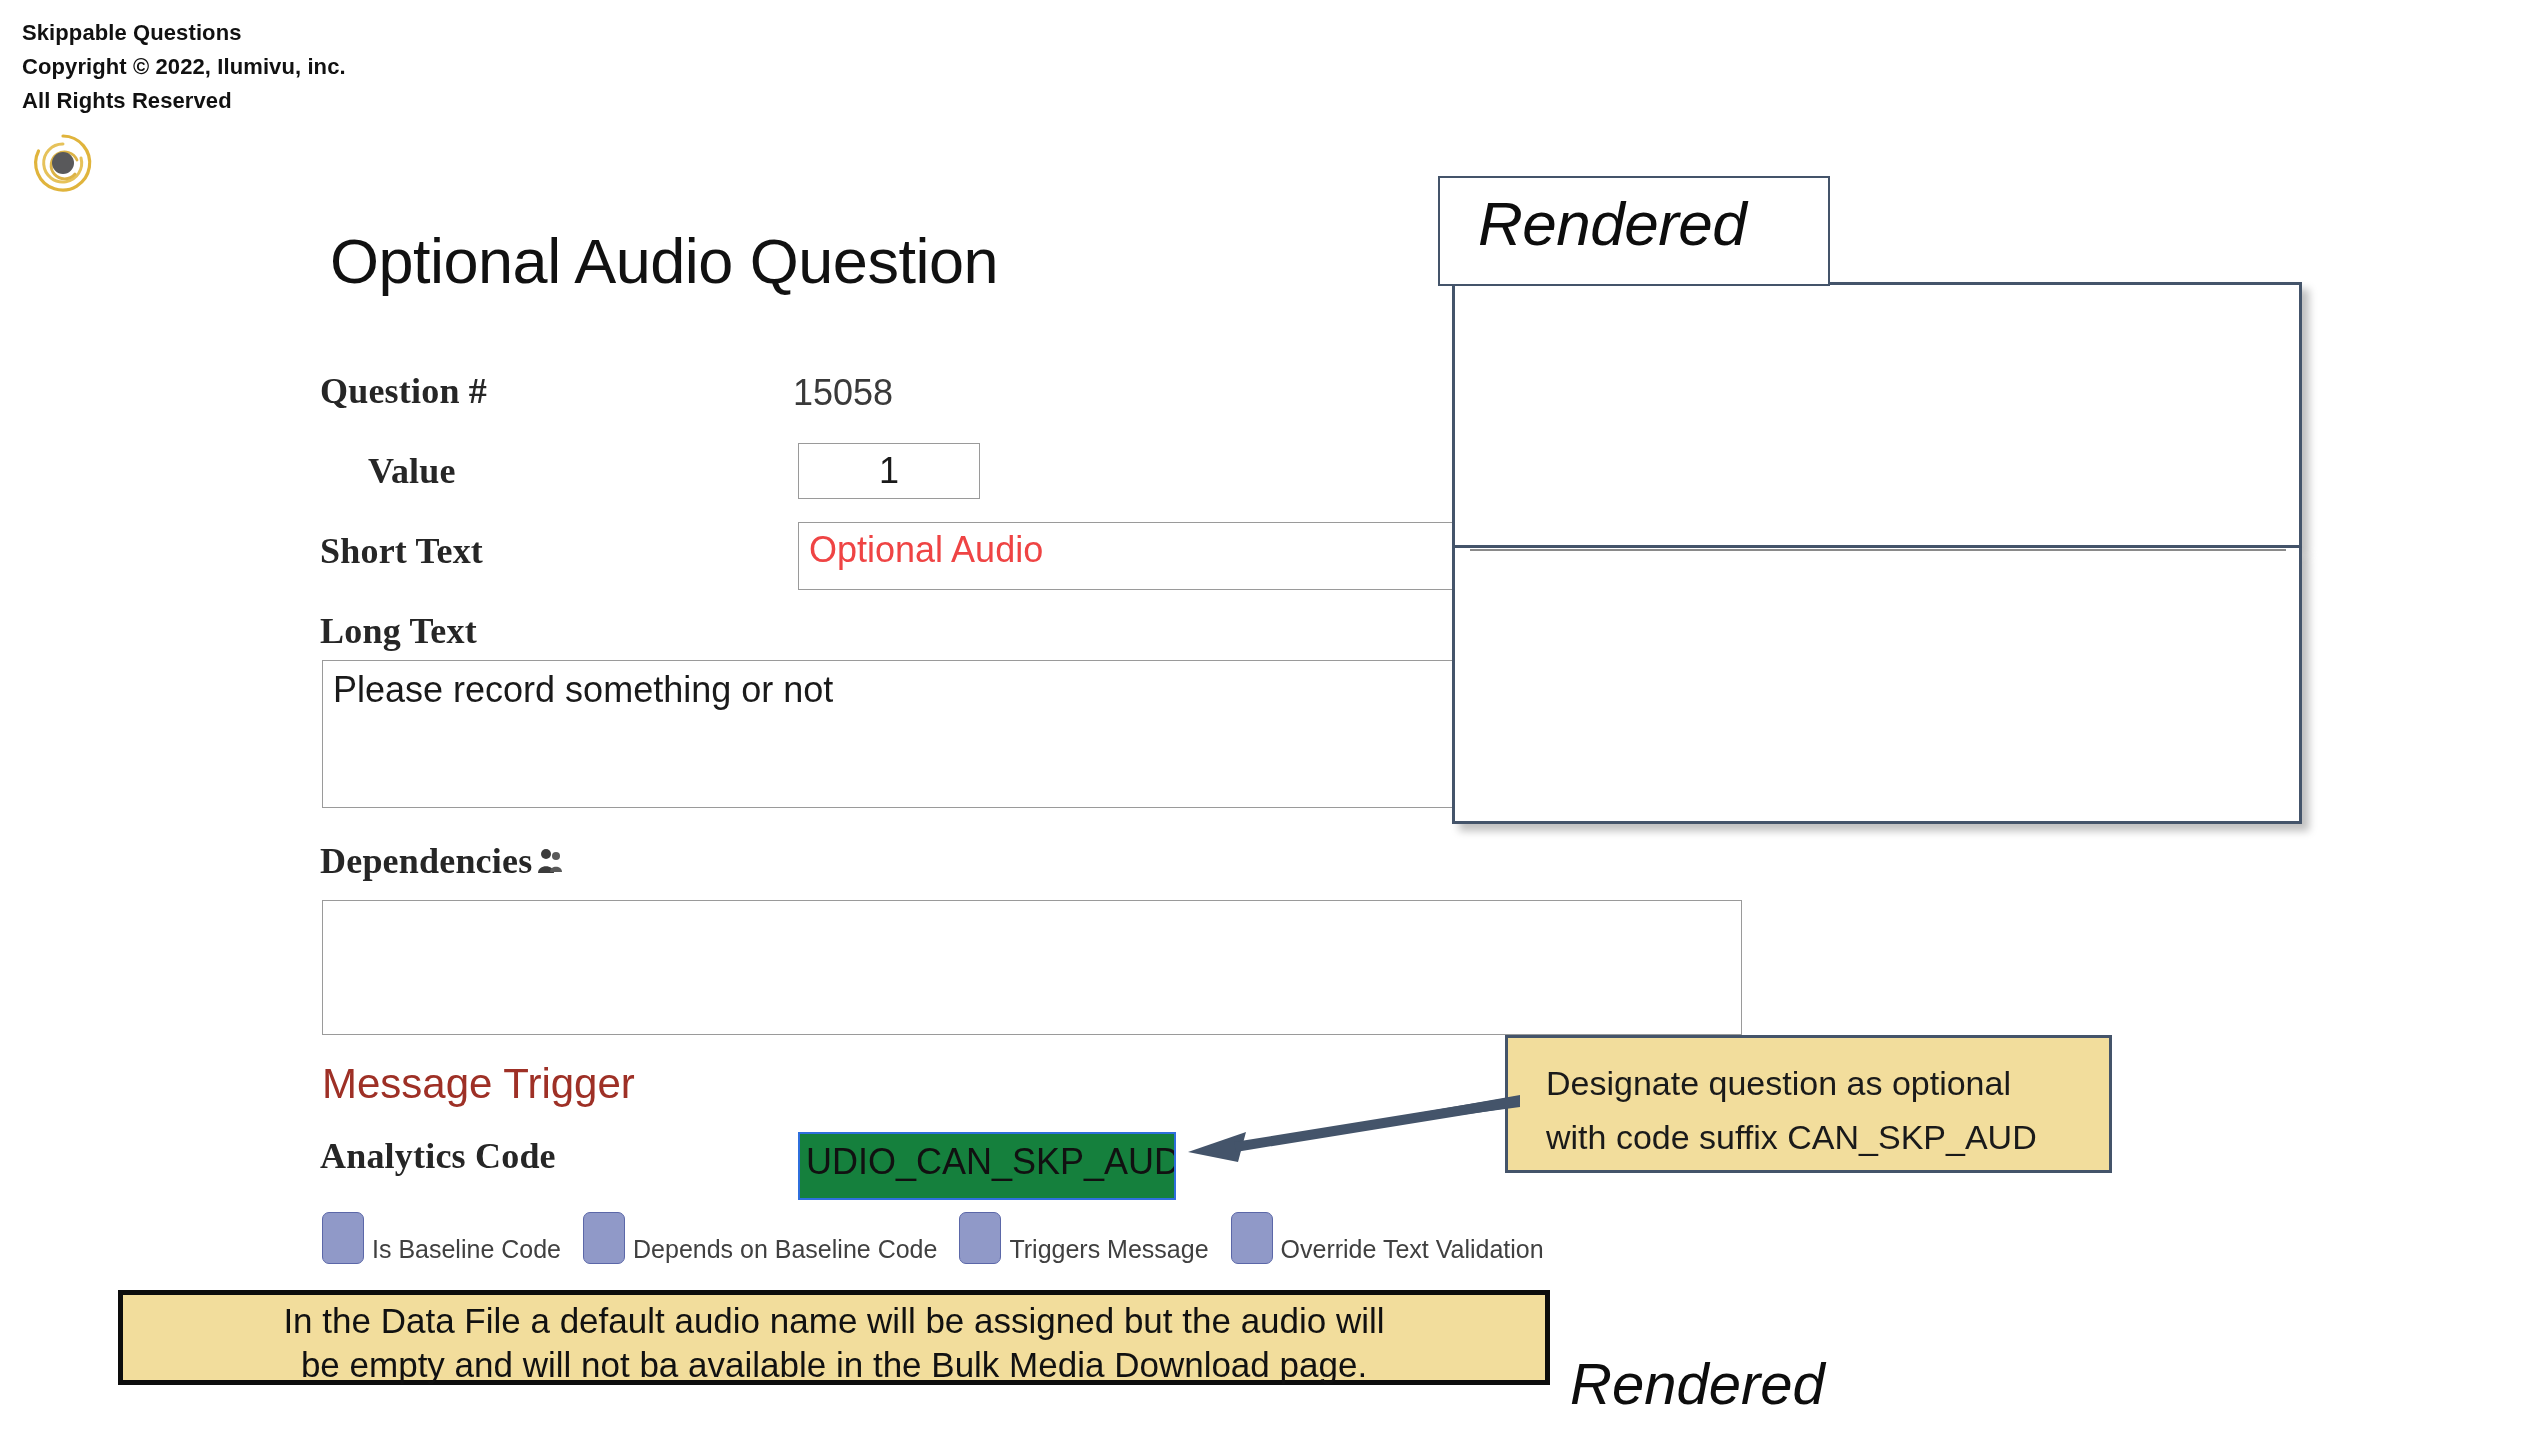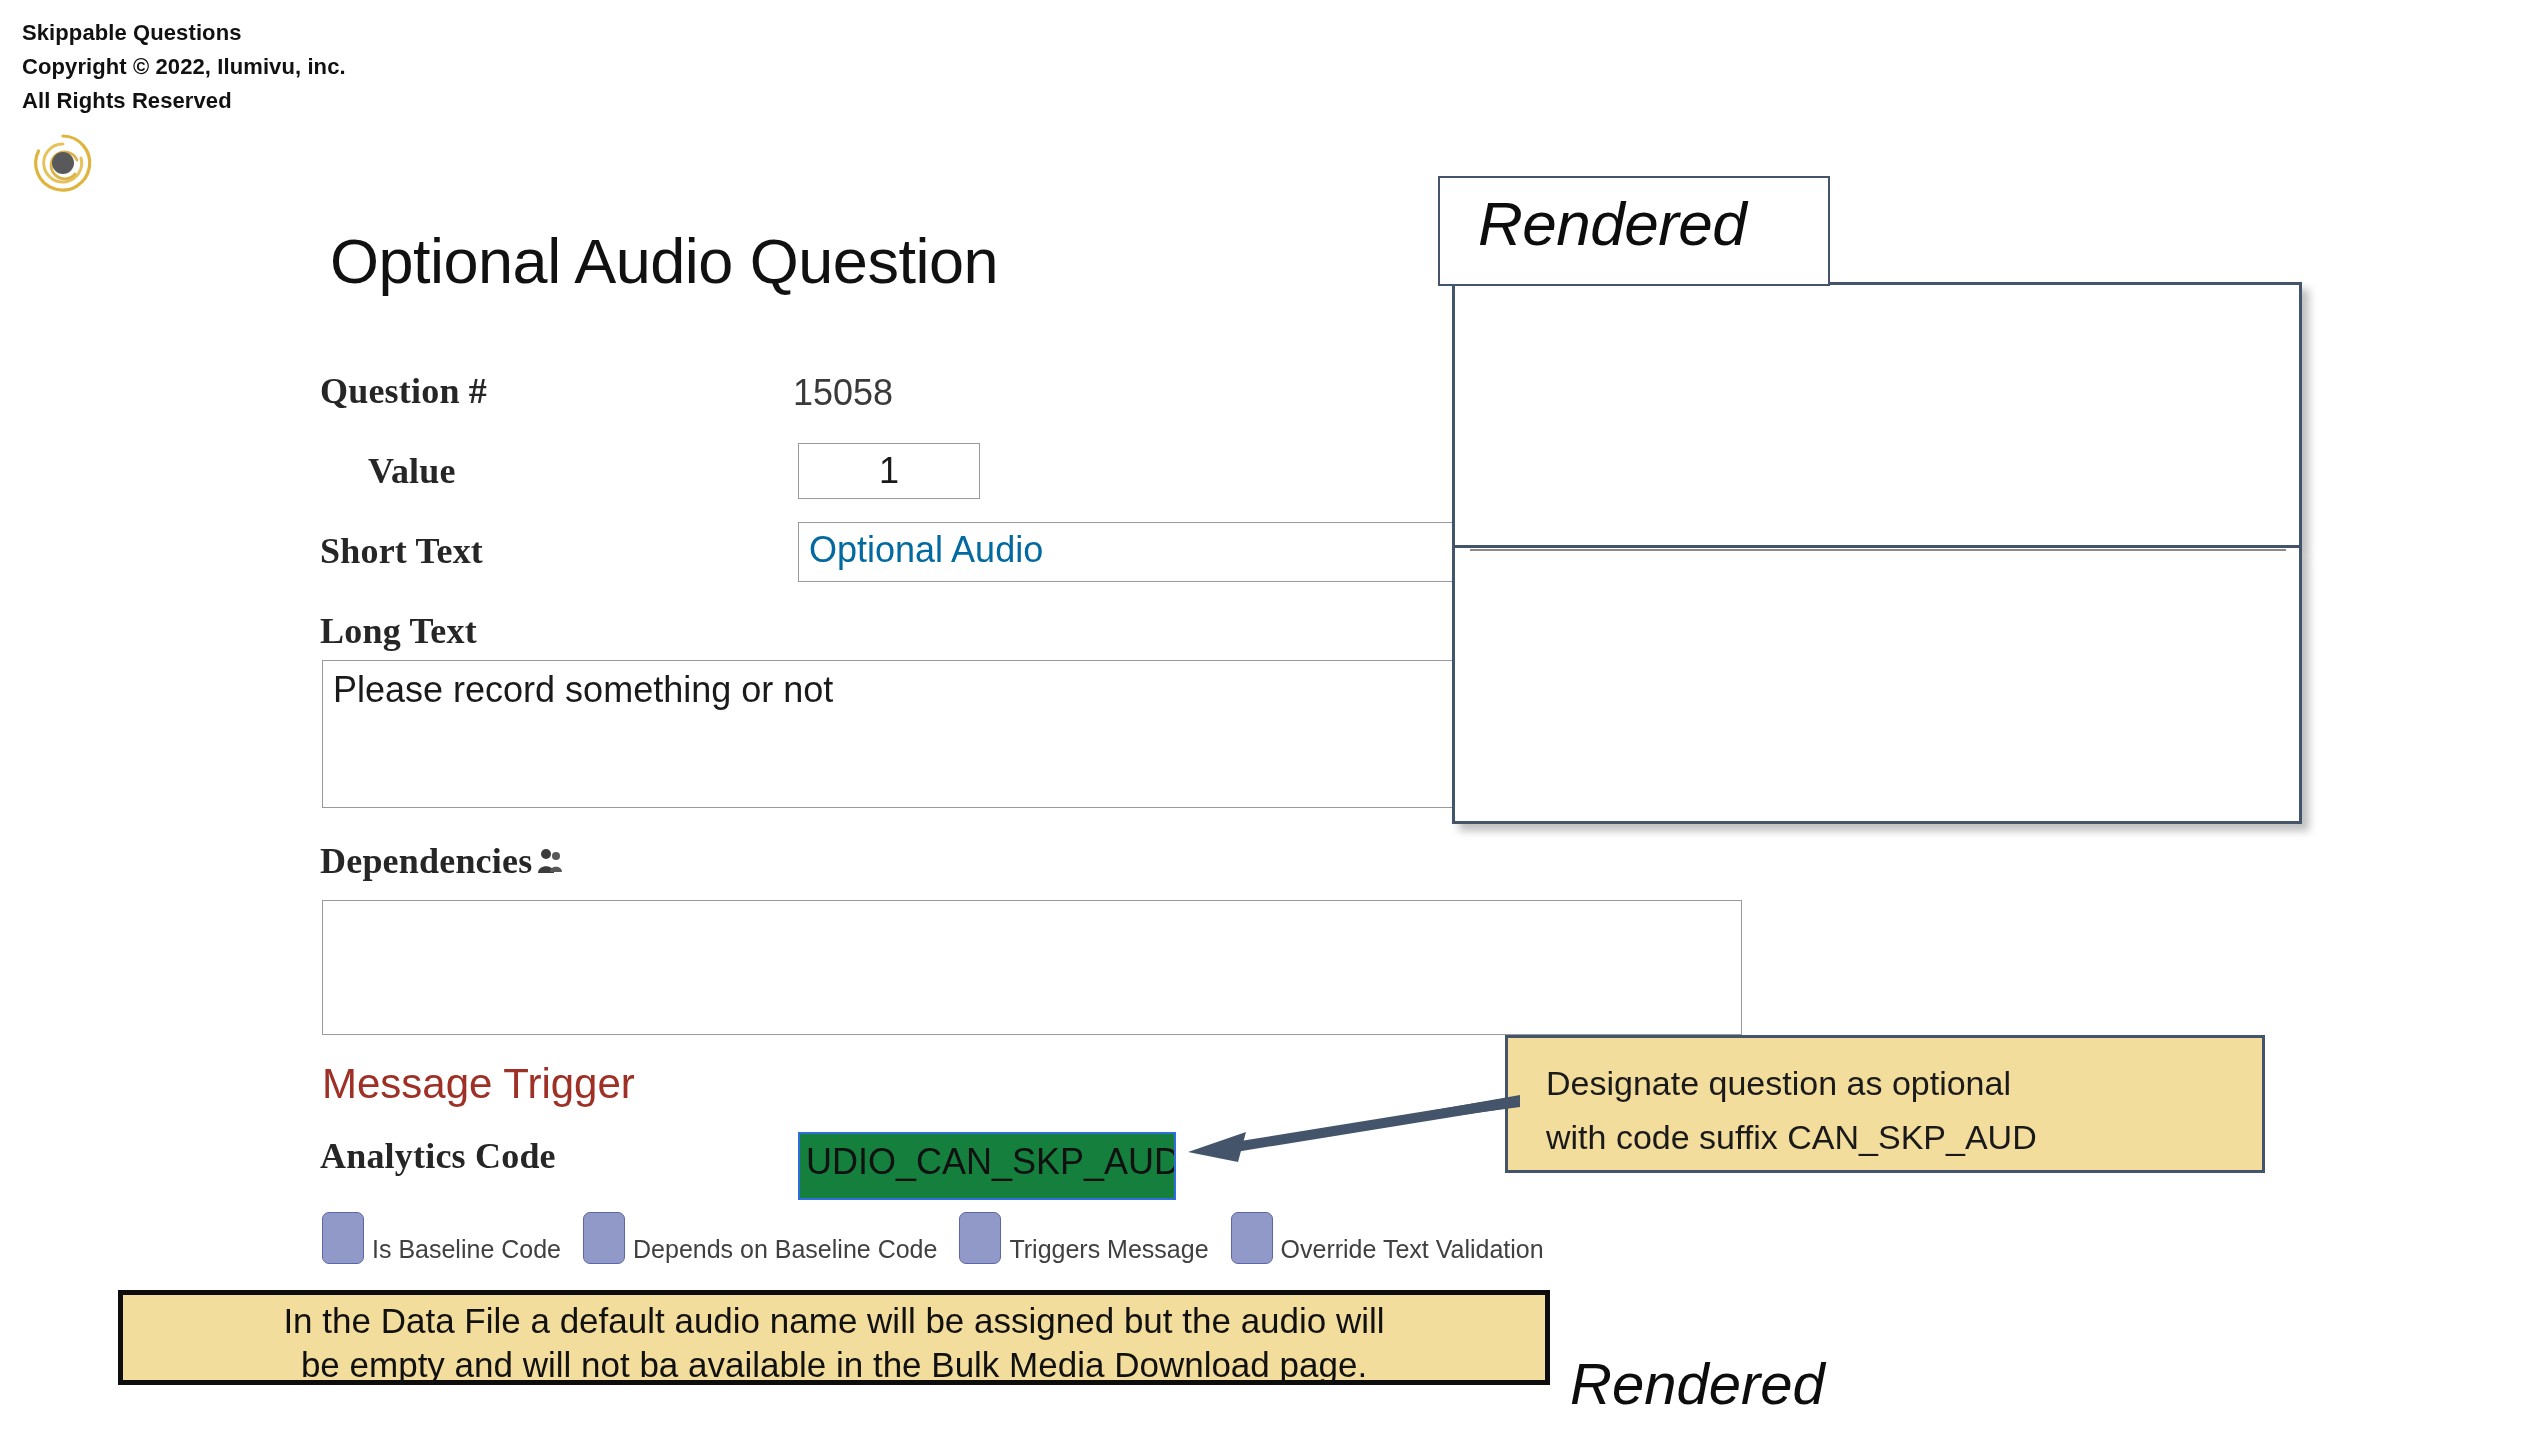--- a/index.html
+++ b/index.html
@@ -67,22 +67,22 @@
     border:1px solid #9a9a9a;
     box-sizing:border-box;
   }
   #value-input{
     left:798px;top:443px;width:182px;height:56px;
     text-align:center;
     font-size:36px;color:#1a1a1a;
     line-height:54px;
   }
   #short-input{
-    left:798px;top:522px;width:700px;height:60px;
-    font-size:36px;color:#0369a1;
+    left:798px;top:522px;width:700px;height:68px;
+    font-size:36px;color:#ef4444;
     line-height:54px;
     padding-left:10px;
     overflow:hidden;white-space:nowrap;
   }
   #long-input{
     left:322px;top:660px;width:1176px;height:148px;
     font-size:36px;color:#1a1a1a;
     padding:6px 0 0 10px;
     line-height:46px;
   }
@@ -202,21 +202,21 @@
   #mic-icon{left:1508px;top:670px;width:60px;height:92px;}
   #mic-label{
     left:1608px;top:726px;
     font-size:28px;color:#1f1f1f;
     white-space:nowrap;
   }
 
   
   #callout-designate{
     left:1505px;top:1035px;
-    width:760px;height:138px;
+    width:607px;height:138px;
     background:#f2dd9c;
     border:3px solid #44546a;
     box-sizing:border-box;
     z-index:7;
   }
   #callout-designate .ct{
     position:absolute;left:38px;top:18px;
     font-size:34px;line-height:54px;color:#1a1a1a;
     white-space:nowrap;
   }

